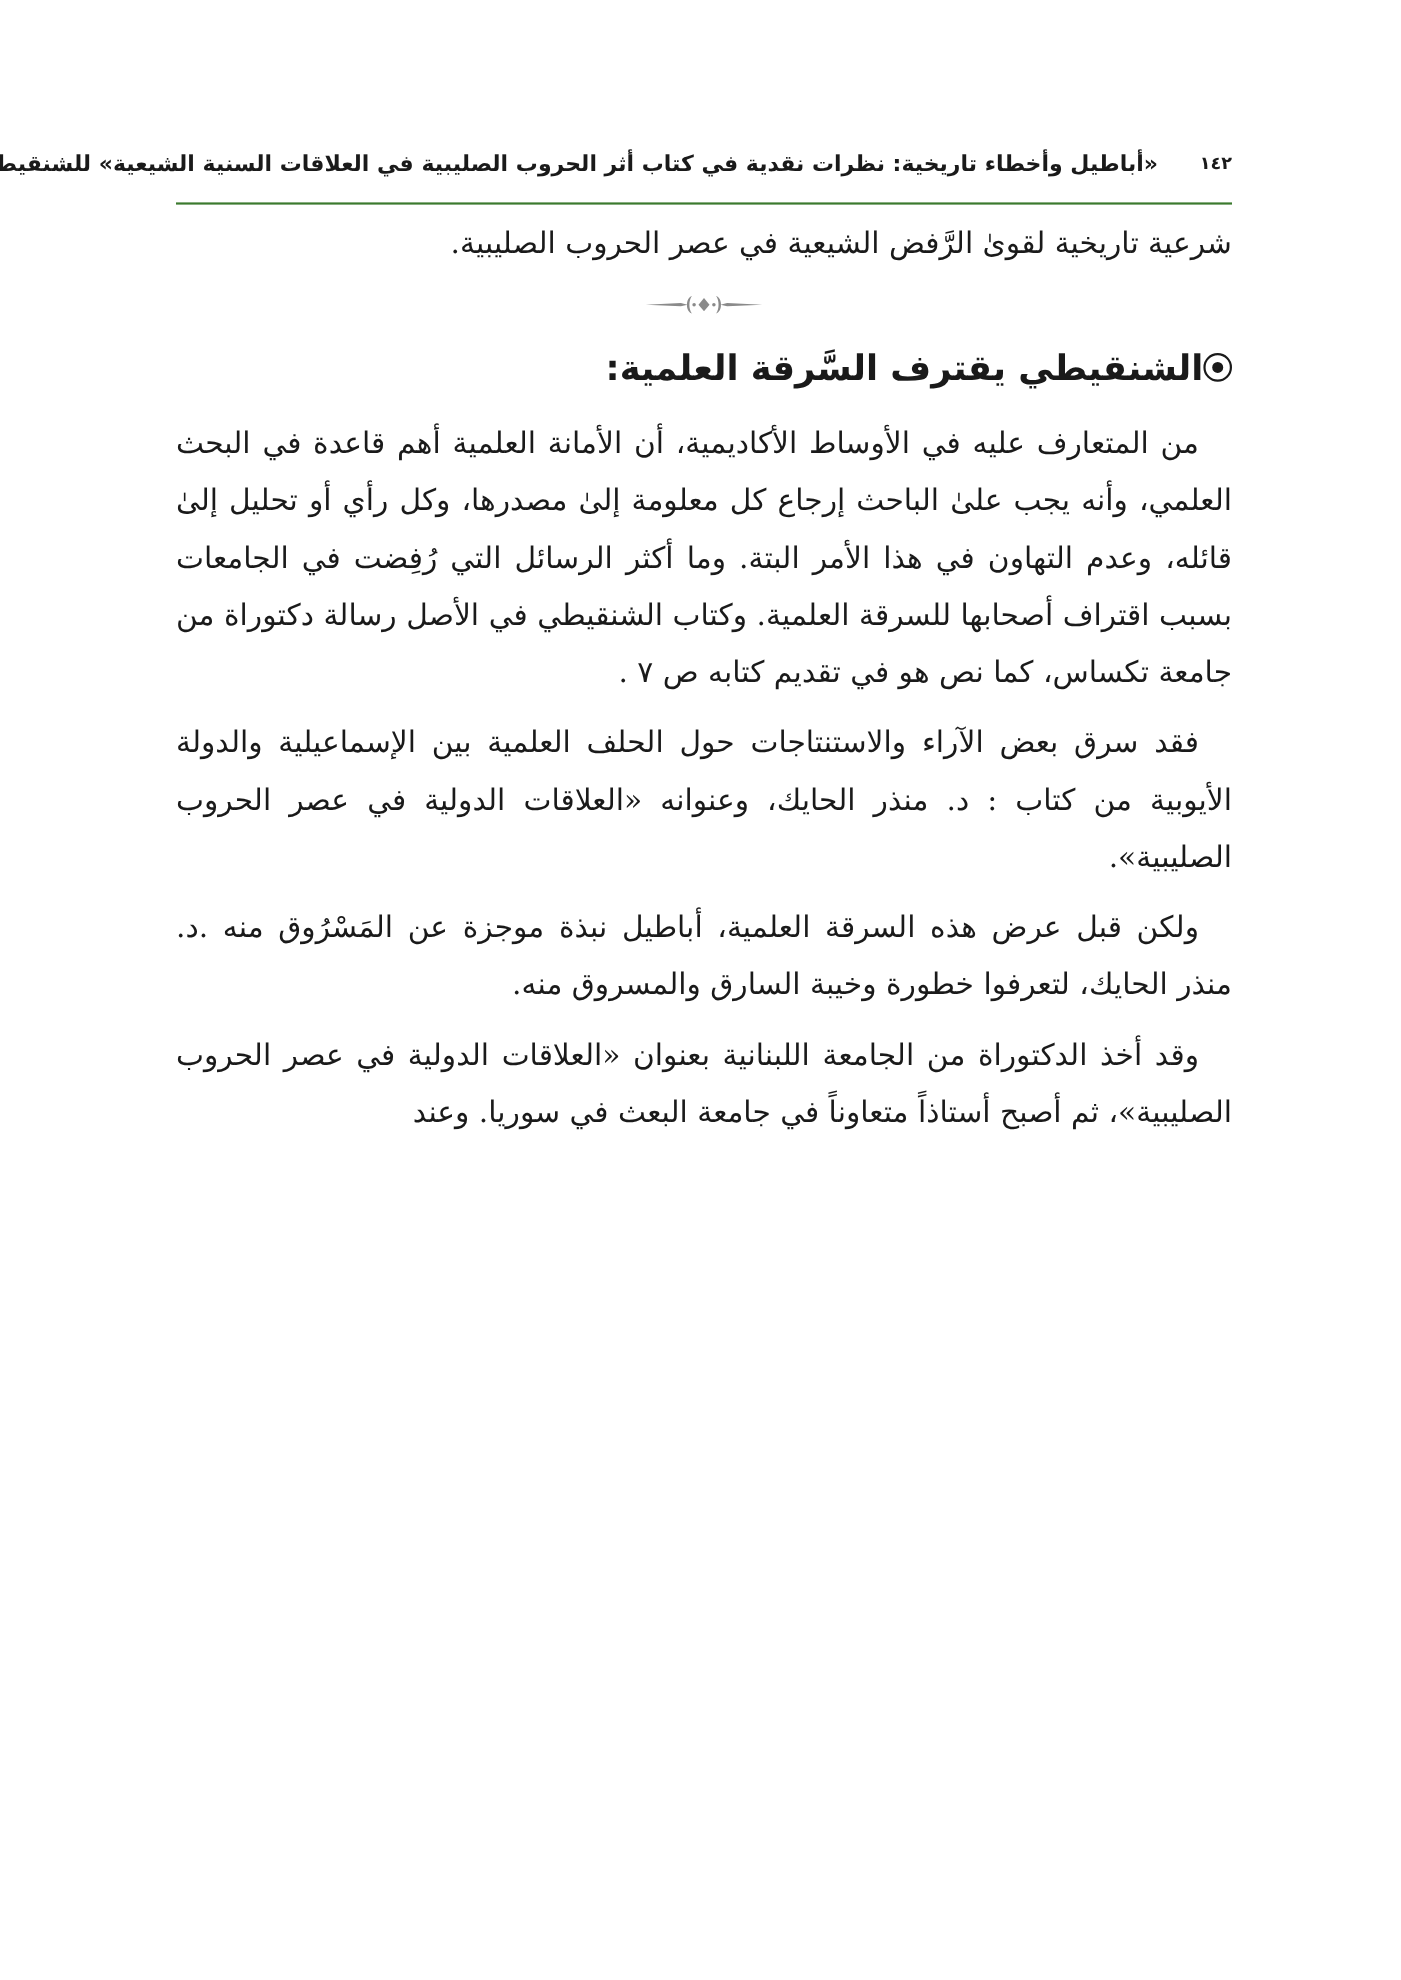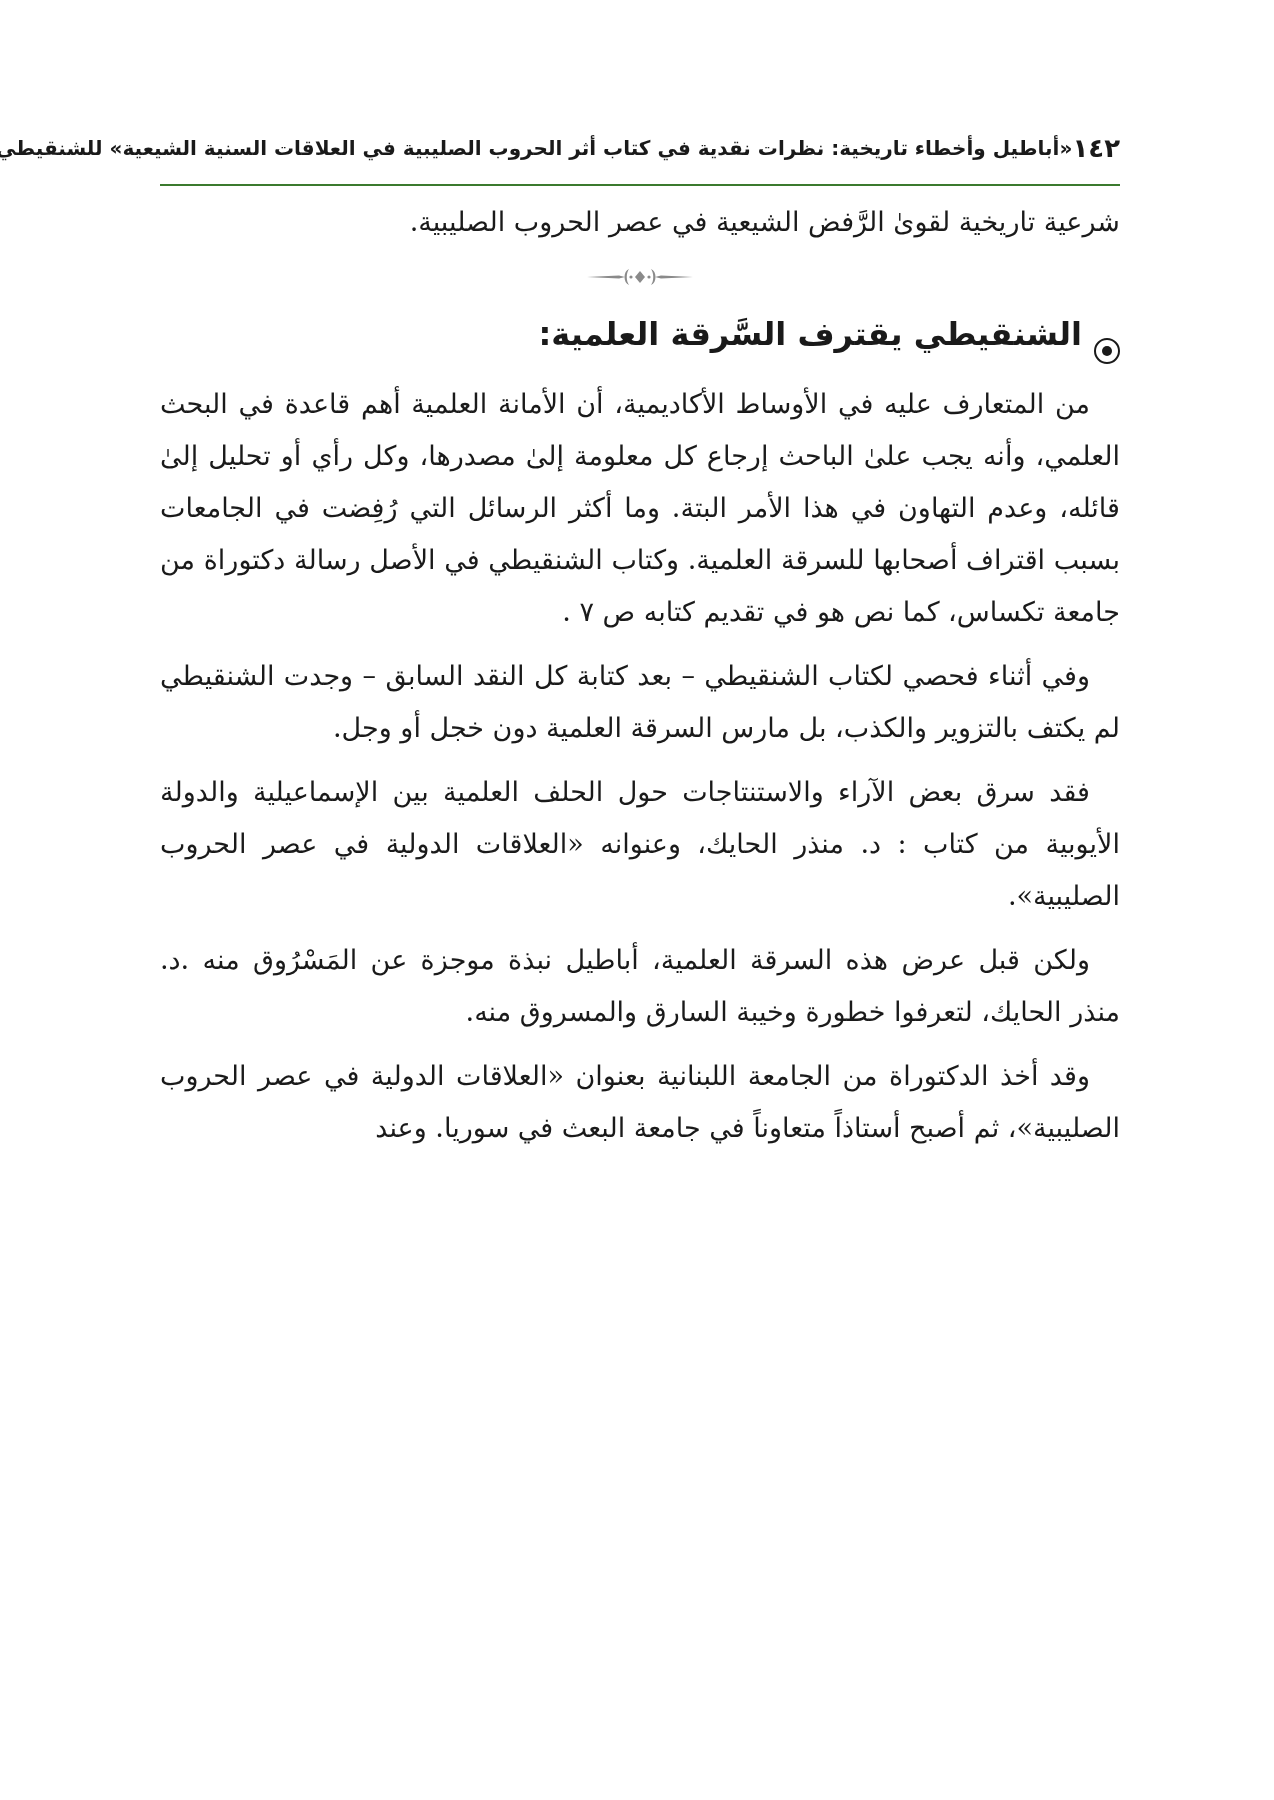--- a/index.html
+++ b/index.html
@@ -28,22 +28,23 @@
       top: 128px;
       height: 40px;
       direction: rtl;
       display: flex;
       align-items: center;
       justify-content: flex-start;
     }
     .page-number {
       font-family: "DejaVu Sans", sans-serif;
       font-weight: bold;
-      font-size: 26px;
+      font-size: 16px;
       color: #1a1a1a;
+      margin-left: 38px;
       letter-spacing: 2px;
     }
     .running-title {
       font-family: "DejaVu Sans", sans-serif;
       font-weight: bold;
       font-size: 20px;
       color: #1a1a1a;
       white-space: nowrap;
     }
     .header-rule {
@@ -82,22 +83,21 @@
       width: 110px;
       height: 28px;
     }
     .section-heading {
       font-family: "DejaVu Sans", sans-serif;
       font-weight: bold;
       font-size: 32px;
       line-height: 60px;
       margin: 10px 0 14px 0;
       display: flex;
-      align-items: flex-end;
-      gap: 12px;
+      align-items: center;
       direction: rtl;
     }
     .bullet-icon {
       display: inline-block;
       width: 26px;
       height: 26px;
       border: 2.5px solid #1a1a1a;
       border-radius: 50%;
       position: relative;
       box-sizing: border-box;
@@ -138,19 +138,18 @@
         <circle cx="64" cy="14" r="1.6" fill="#8a8a8a"></circle>
       </svg>
     </div>
 
     <div class="section-heading">
       <span class="bullet-icon"></span>
       <span>الشنقيطي يقترف السَّرقة العلمية:</span>
     </div>
 
     <p class="para indent">من المتعارف عليه في الأوساط الأكاديمية، أن الأمانة العلمية أهم قاعدة في البحث العلمي، وأنه يجب علىٰ الباحث إرجاع كل معلومة إلىٰ مصدرها، وكل رأي أو تحليل إلىٰ قائله، وعدم التهاون في هذا الأمر البتة. وما أكثر الرسائل التي رُفِضت في الجامعات بسبب اقتراف أصحابها للسرقة العلمية. وكتاب الشنقيطي في الأصل رسالة دكتوراة من جامعة تكساس، كما نص هو في تقديم كتابه ص ٧ .</p>
-    <p class="para indent">وفي أثناء فحصي لكتاب الشنقيطي – بعد كتابة كل النقد السابق – وجدت الشنقيطي لم يكتف بالتزوير والكذب، بل مارس السرقة العلمية دون خجل أو وجل.</p>
     <p class="para indent">فقد سرق بعض الآراء والاستنتاجات حول الحلف العلمية بين الإسماعيلية والدولة الأيوبية من كتاب : د. منذر الحايك، وعنوانه «العلاقات الدولية في عصر الحروب الصليبية».</p>
     <p class="para indent">ولكن قبل عرض هذه السرقة العلمية، أباطيل نبذة موجزة عن المَسْرُوق منه .د. منذر الحايك، لتعرفوا خطورة وخيبة السارق والمسروق منه.</p>
     <p class="para indent">وقد أخذ الدكتوراة من الجامعة اللبنانية بعنوان «العلاقات الدولية في عصر الحروب الصليبية»، ثم أصبح أستاذاً متعاوناً في جامعة البعث في سوريا. وعند</p>
   </div>
 
 </div>
 
 </body></html>

